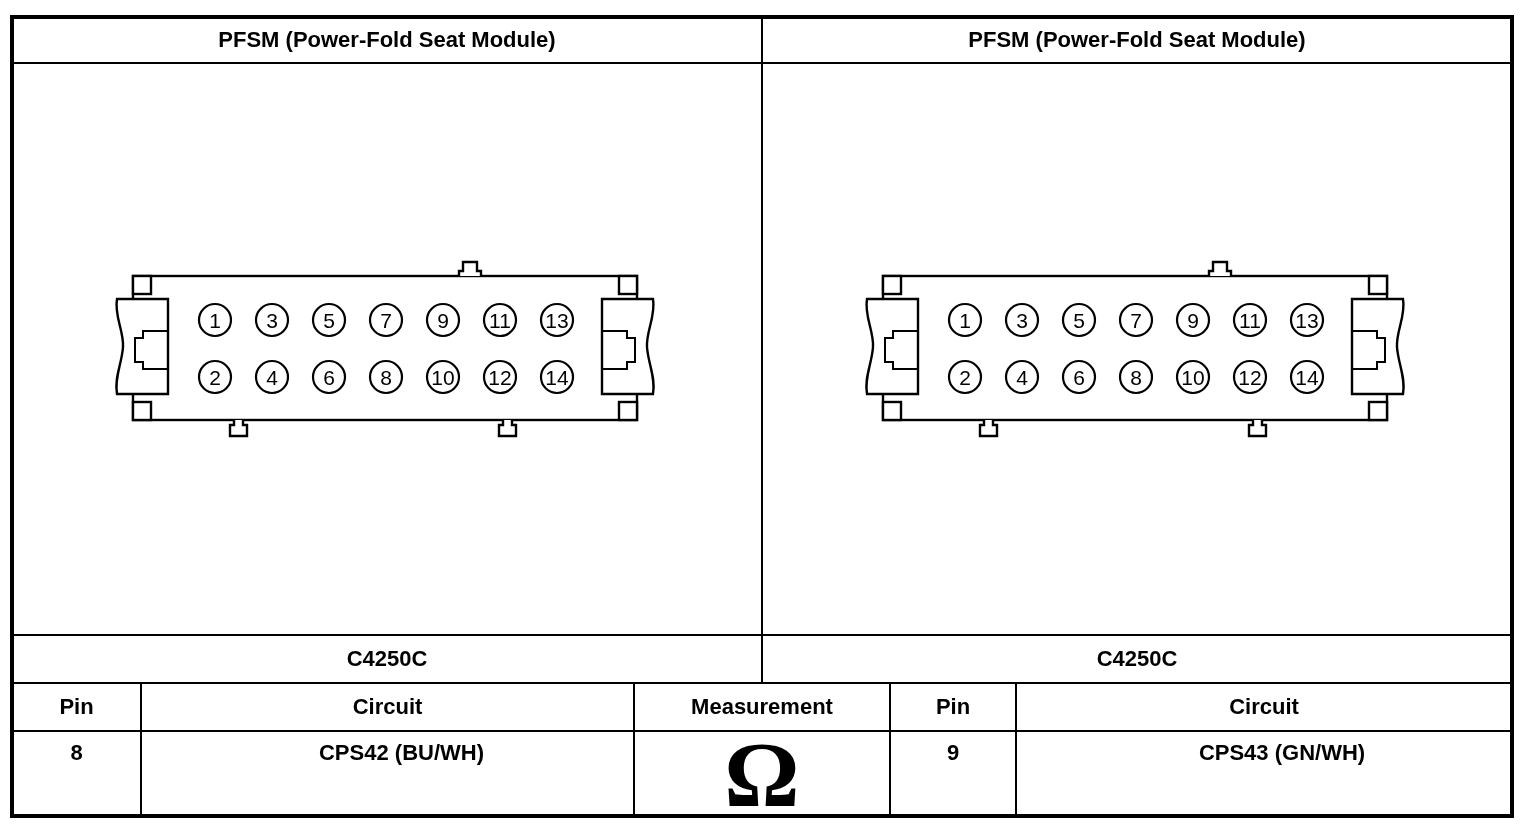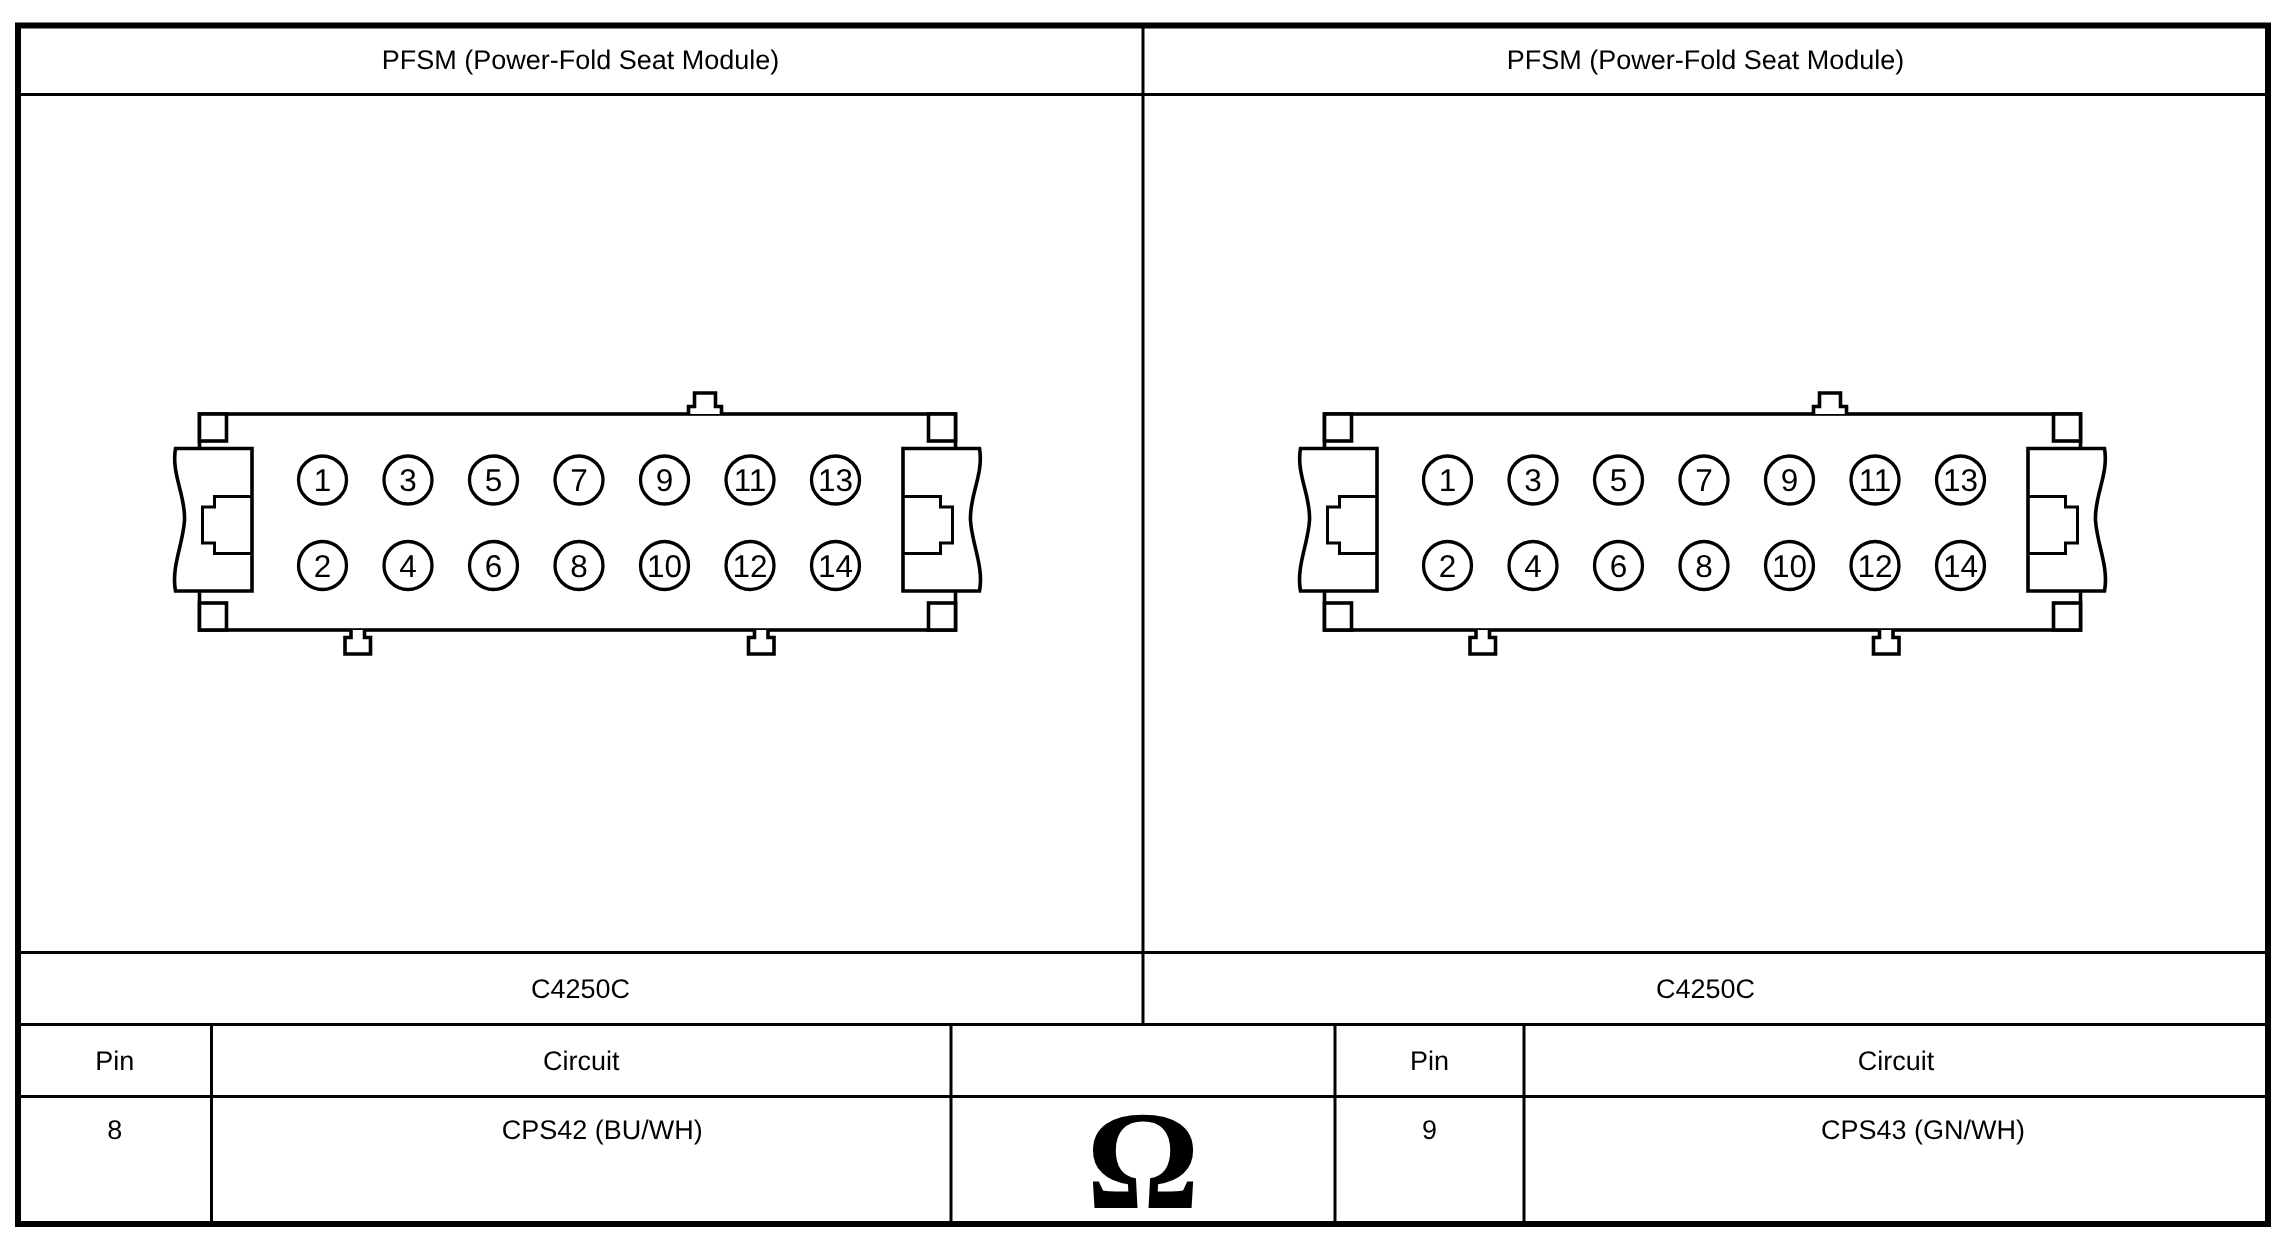--- a/index.html
+++ b/index.html
@@ -26,23 +26,24 @@
     font-family: "Liberation Sans", sans-serif;
     font-size: 21px;
     fill: #000000;
     text-anchor: middle;
   }
   .cell {
     position: absolute;
     box-sizing: border-box;
     display: flex;
     justify-content: center;
-    font-size: 18px;
+    font-size: 22px;
     line-height: 26px;
     white-space: nowrap;
+    font-weight: bold;
   }
   .cell.mid { align-items: center; }
   .cell.top { align-items: flex-start; padding-top: 9px; }
   .cell.omega {
     align-items: center;
     font-family: "Liberation Serif", serif;
     font-weight: bold;
     font-size: 94px;
     line-height: 1;
   }
@@ -157,20 +158,21 @@
   </svg>
 
   <div class="cell mid" style="left:12px; top:17px; width:750px; height:46px;">PFSM (Power-Fold Seat Module)</div>
   <div class="cell mid" style="left:762px; top:17px; width:750px; height:46px;">PFSM (Power-Fold Seat Module)</div>
 
   <div class="cell mid" style="left:12px; top:635px; width:750px; height:48px;">C4250C</div>
   <div class="cell mid" style="left:762px; top:635px; width:750px; height:48px;">C4250C</div>
 
   <div class="cell mid" style="left:12px; top:683px; width:129px; height:48px;">Pin</div>
   <div class="cell mid" style="left:141px; top:683px; width:493px; height:48px;">Circuit</div>
+  <div class="cell mid" style="left:634px; top:683px; width:256px; height:48px;">Measurement</div>
   <div class="cell mid" style="left:890px; top:683px; width:126px; height:48px;">Pin</div>
   <div class="cell mid" style="left:1016px; top:683px; width:496px; height:48px;">Circuit</div>
 
   <div class="cell top" style="left:12px; top:731px; width:129px; height:85px;">8</div>
   <div class="cell top" style="left:155px; top:731px; width:493px; height:85px;">CPS42 (BU/WH)</div>
   <div class="cell omega" style="left:634px; top:731px; width:256px; height:85px;">Ω</div>
   <div class="cell top" style="left:890px; top:731px; width:126px; height:85px;">9</div>
   <div class="cell top" style="left:1016px; top:731px; width:496px; height:85px;padding-left:36px;">CPS43 (GN/WH)</div>
 
 </div>

